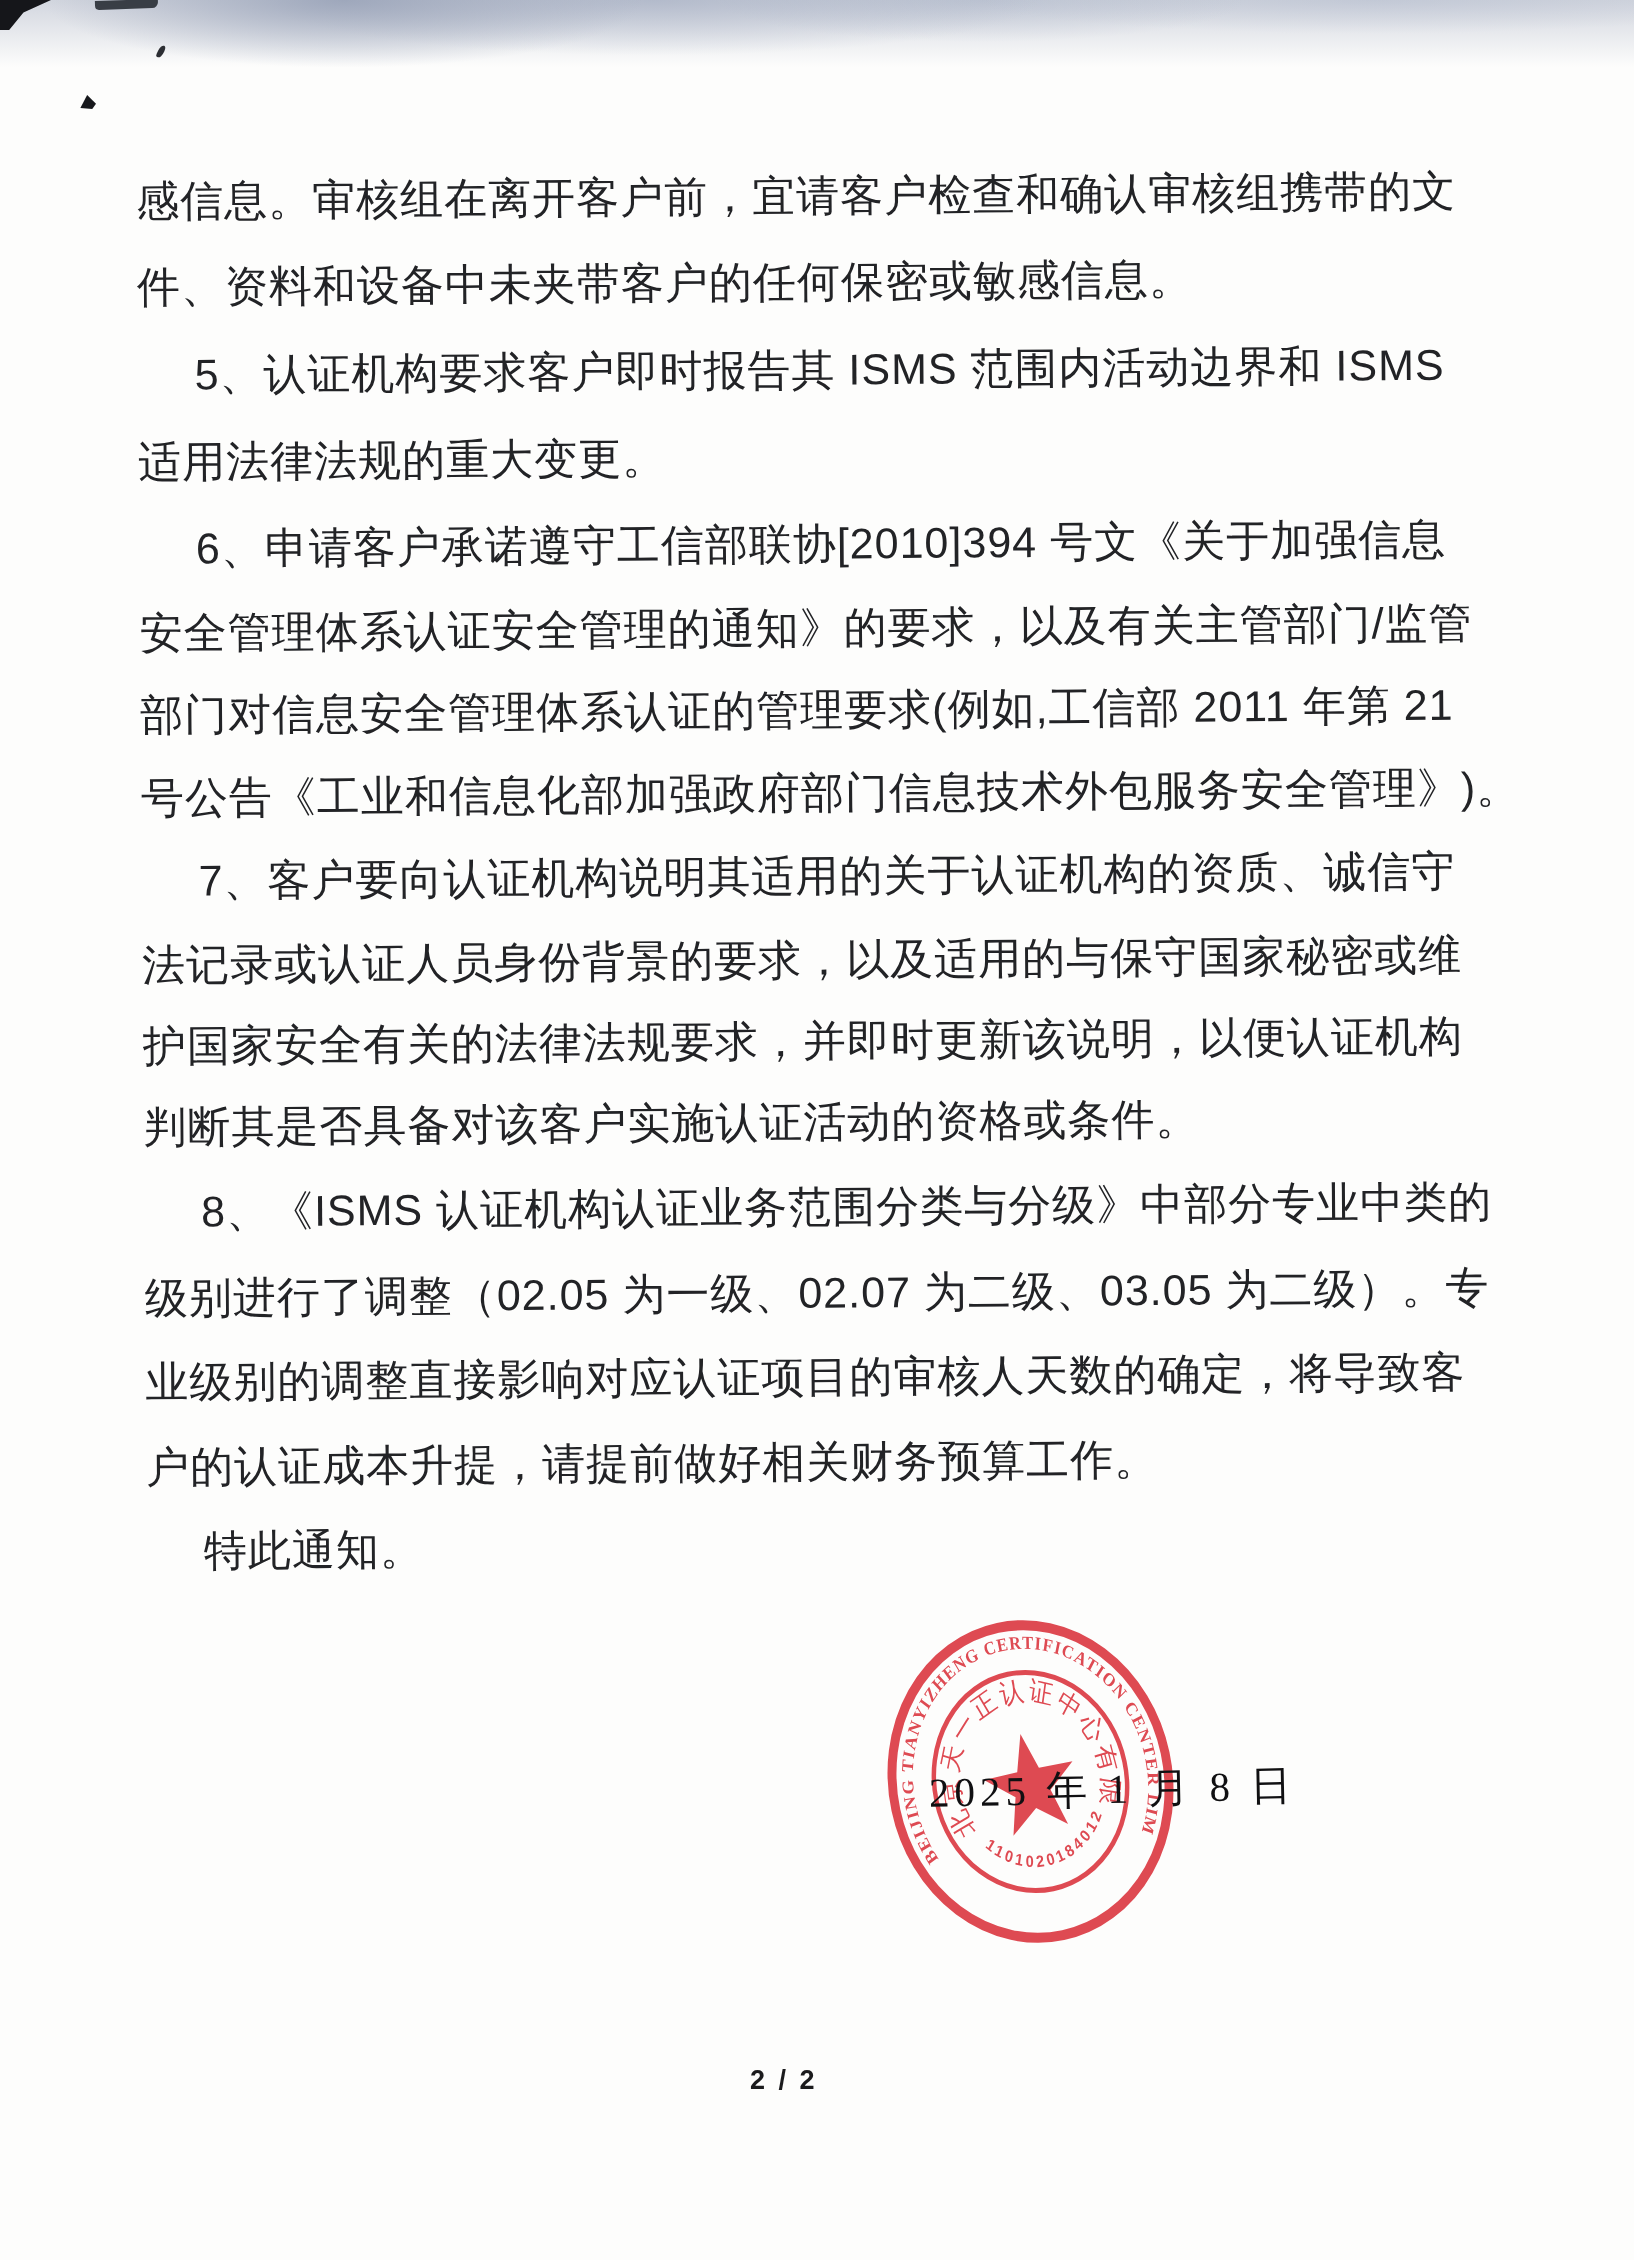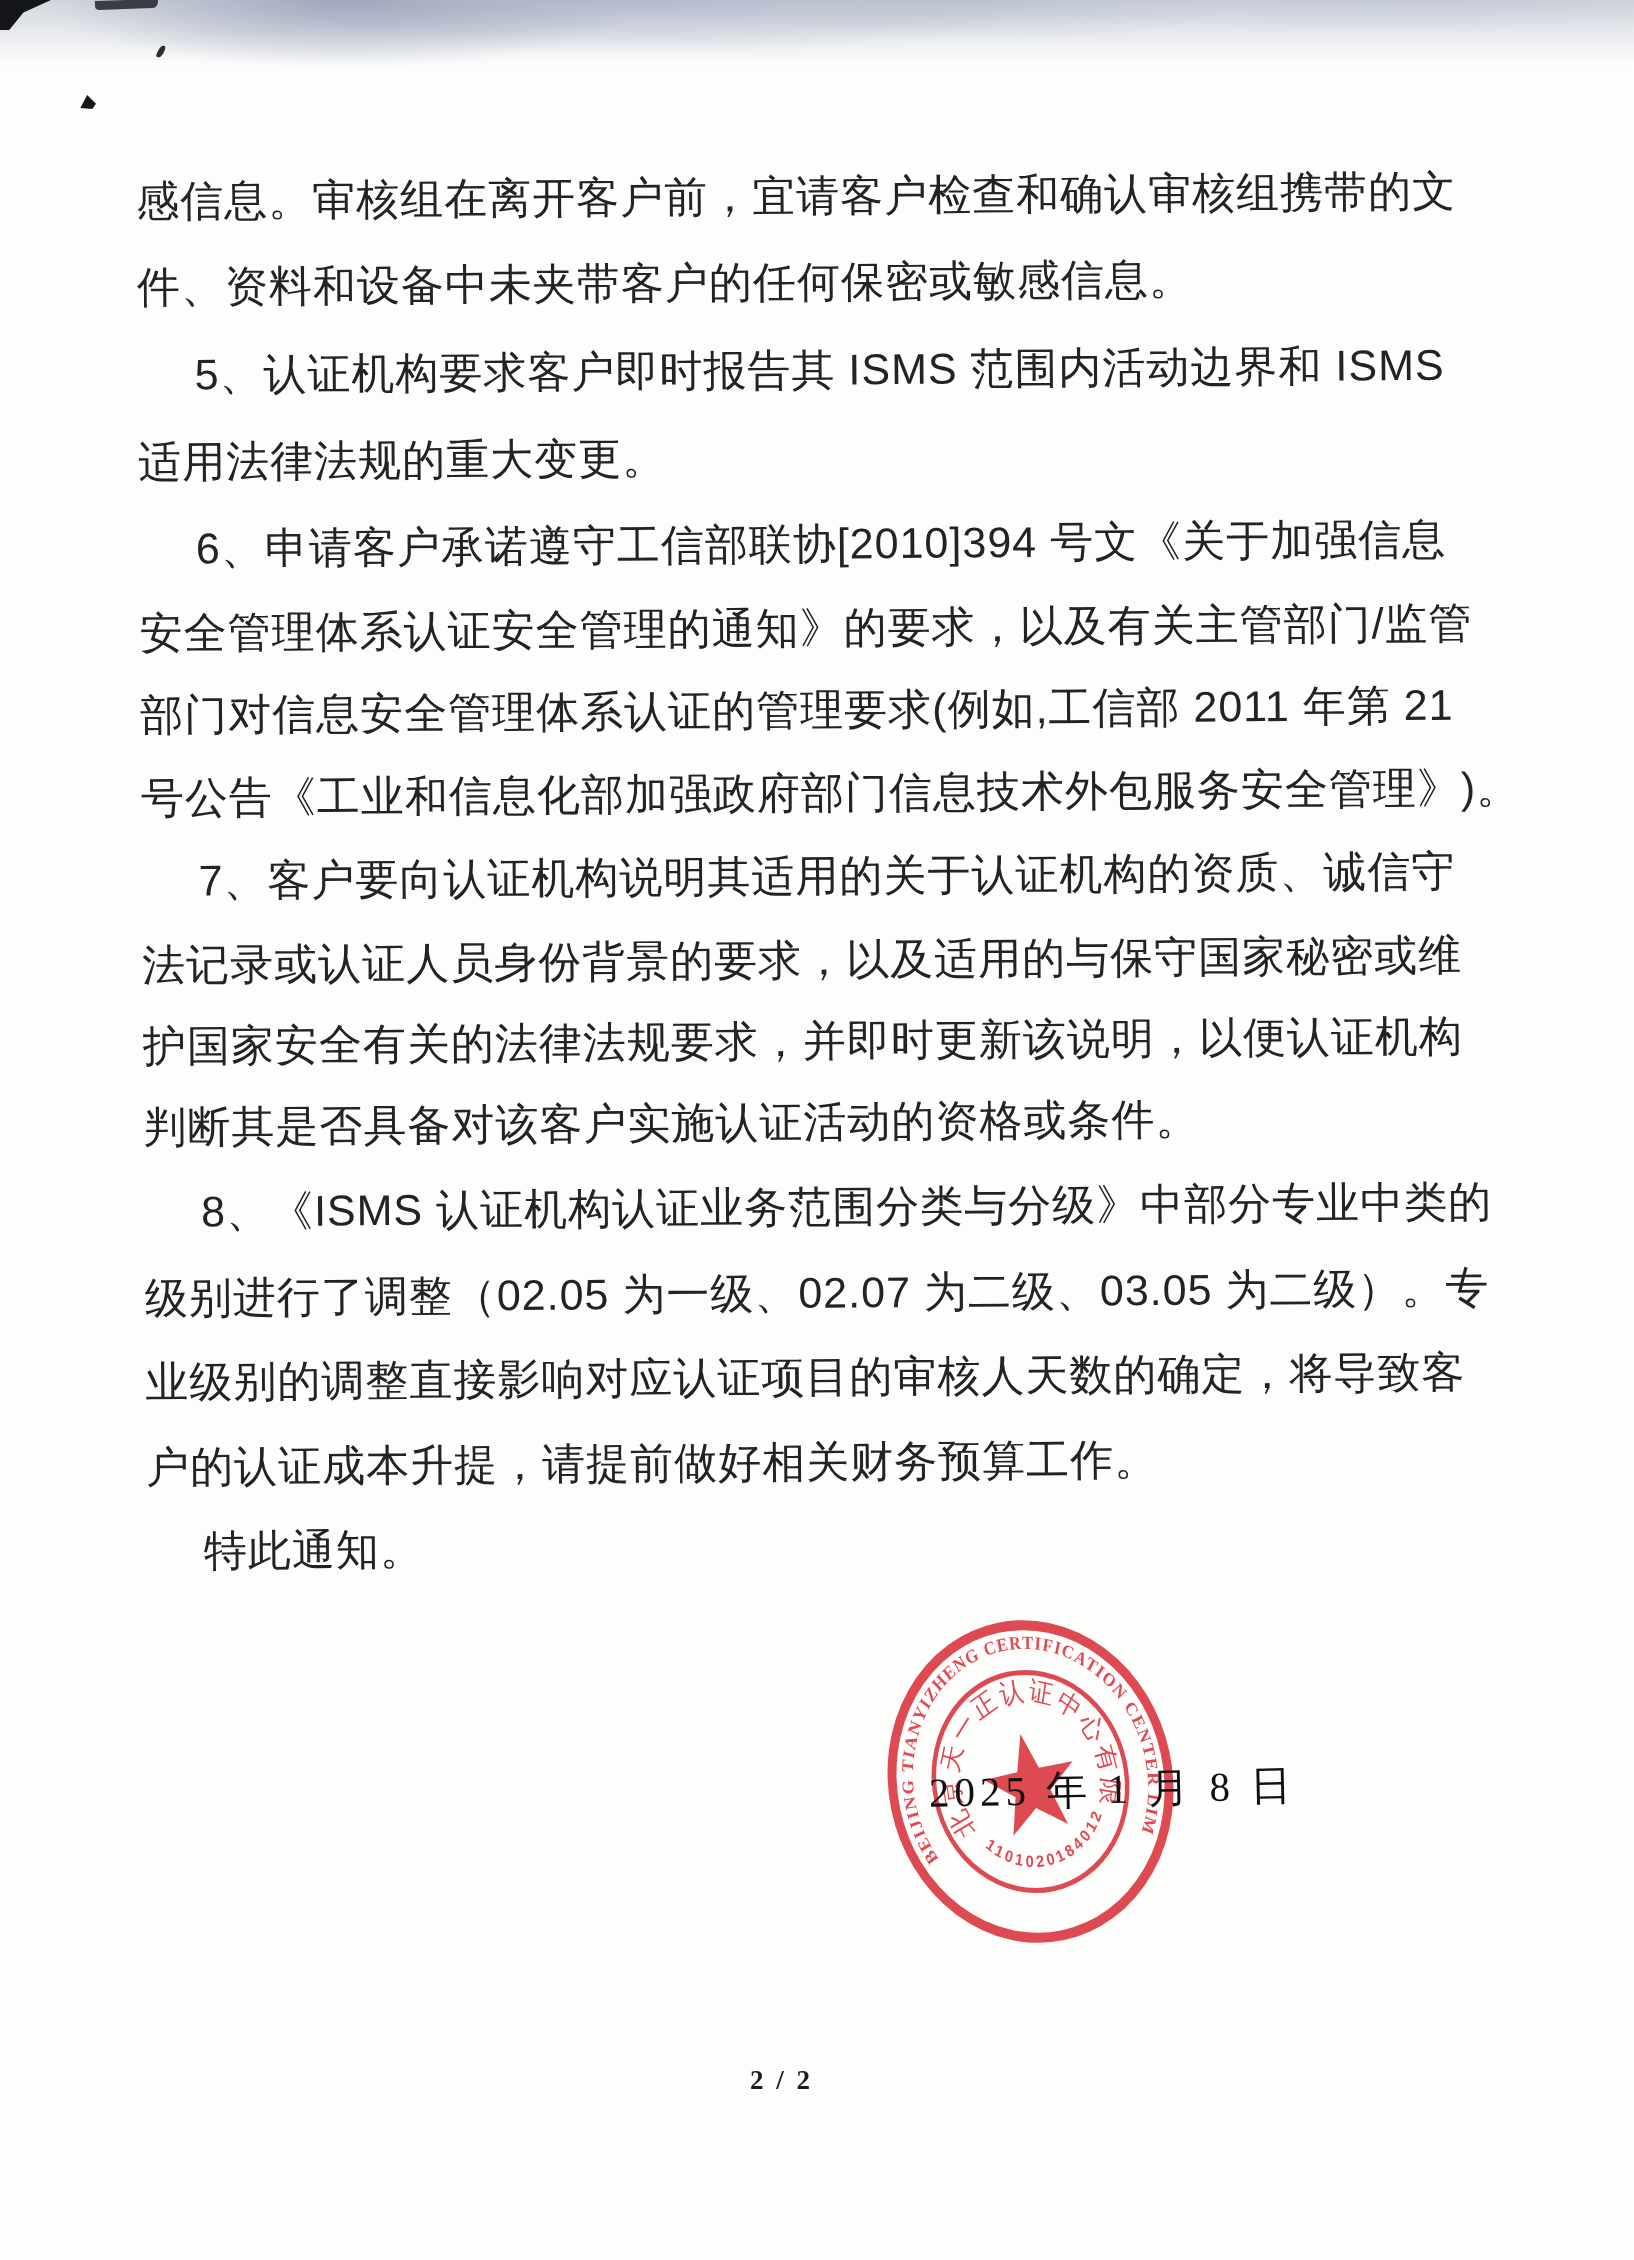--- a/index.html
+++ b/index.html
@@ -58,21 +58,21 @@
   }
   
   #stamp{
     position:absolute;left:882px;top:1612px;width:297px;height:339px;z-index:4;
     transform:rotate(-12deg);opacity:0.92;
   }
   #stamp svg{width:100%;height:100%;}
   
   #page-footer{
     position:absolute;left:750px;top:2065px;
-    font-family:Liberation Serif, serif;font-weight:bold;
+    font-family:Liberation Sans, sans-serif;font-weight:bold;
     font-size:27px;letter-spacing:3px;color:#1b1b1d;
   }
 </style>
 </head>
 <body>
 
 <div id="page">
 
   <div id="top-shadow"></div>
   <div id="corner-mark"></div>

